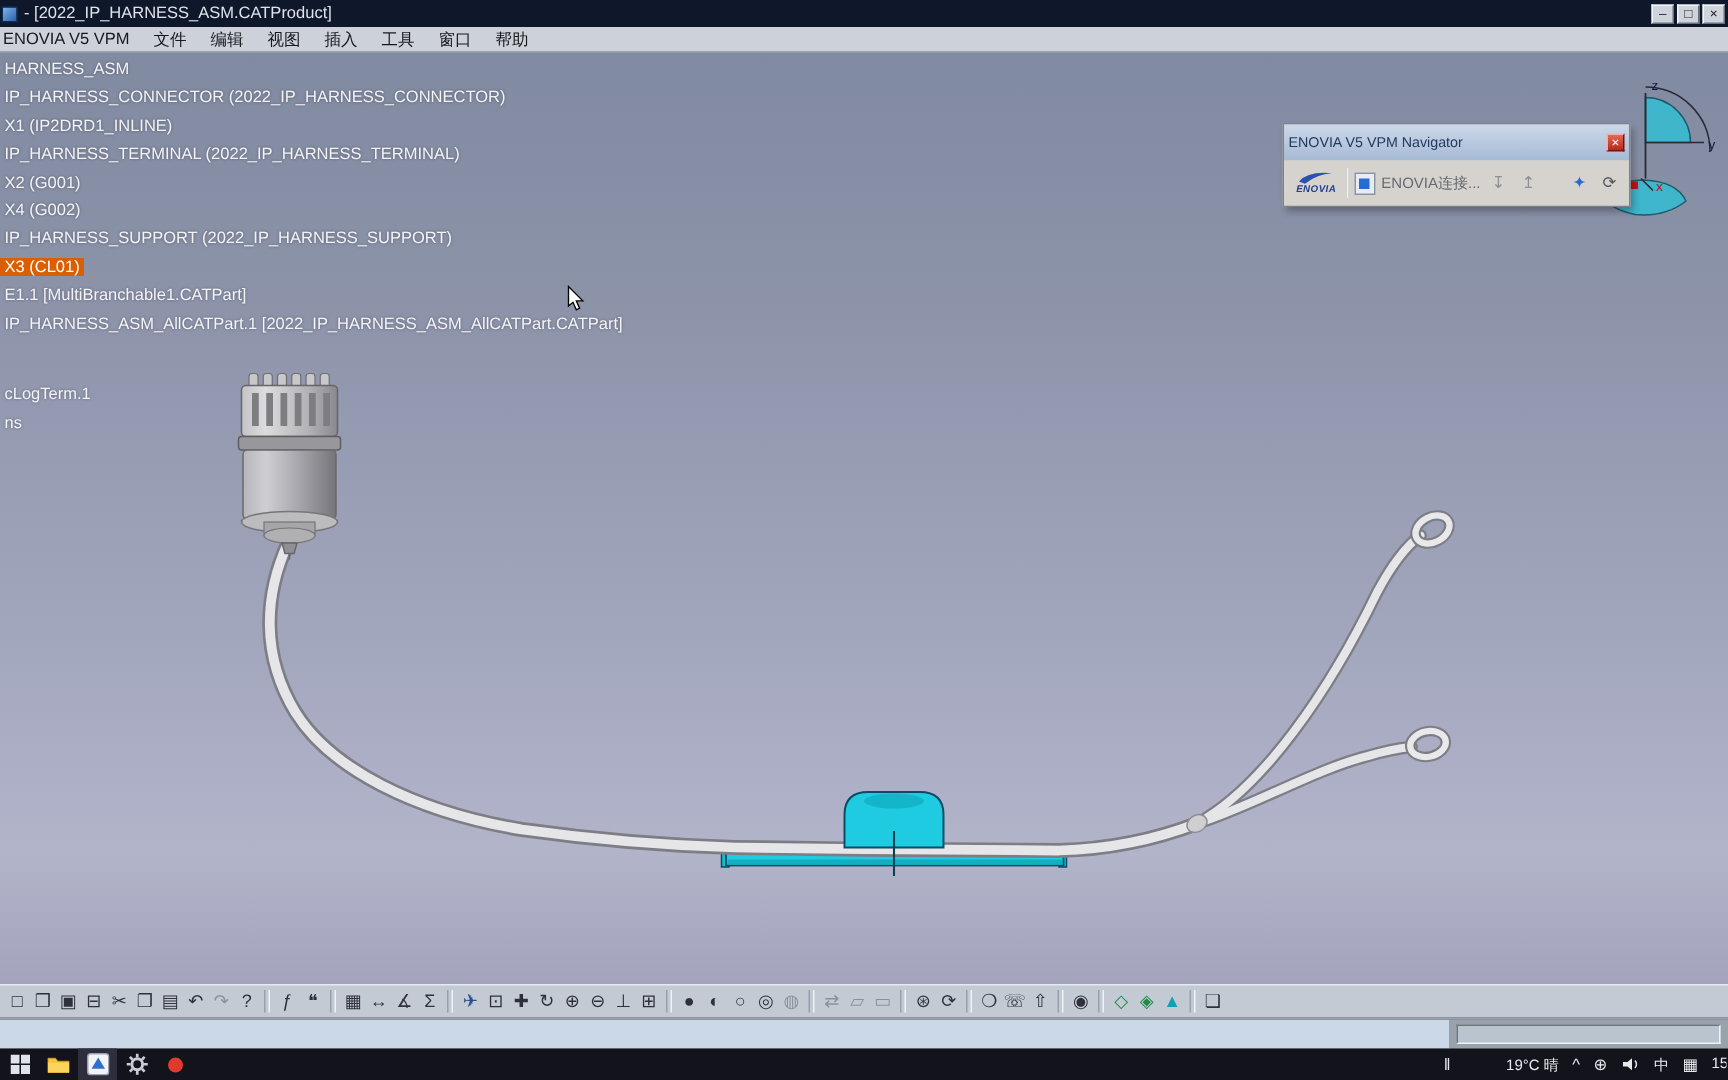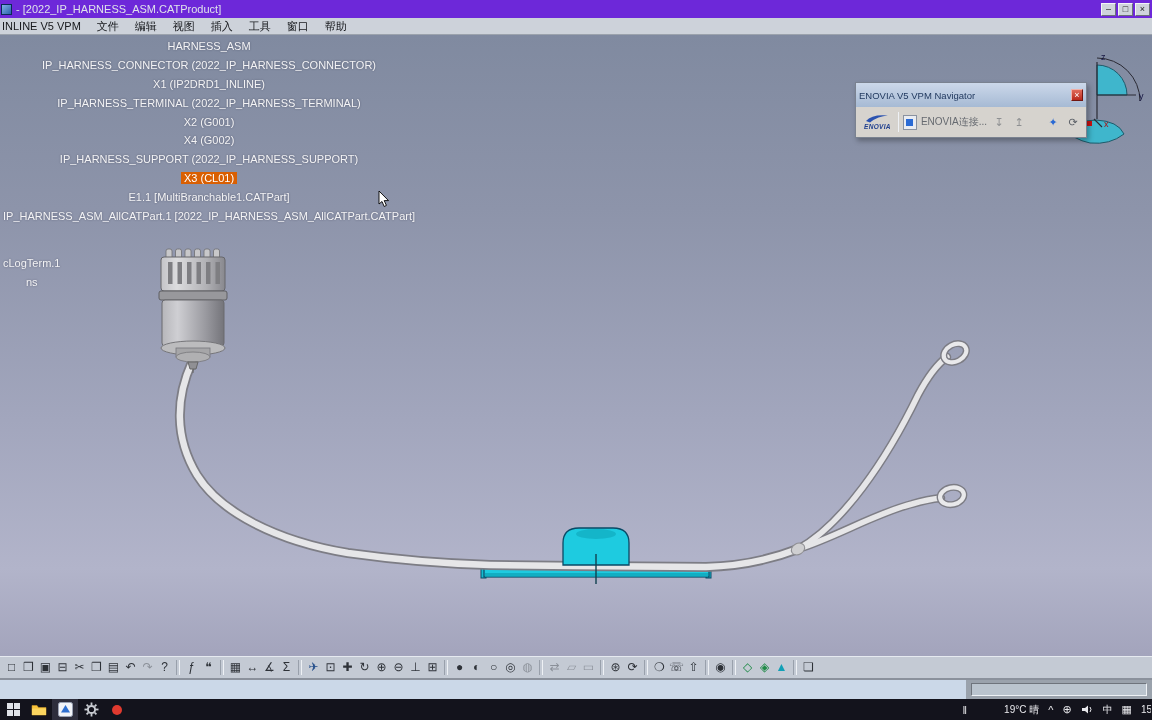--- a/index.html
+++ b/index.html
@@ -1,20 +1,20 @@
 <!DOCTYPE html>
 <html><head>
 <meta charset="utf-8">
 <style>
   html,body{margin:0;padding:0;background:#222;}
   *{box-sizing:border-box;font-family:"Liberation Sans", sans-serif;}
   .screen{position:relative;width:1152px;height:720px;overflow:hidden;background:#9aa0b6;}
 
   
-  .titlebar{position:absolute;top:0;left:0;right:0;height:18px;background:#6d28d9;color:#dfe2ea;
+  .titlebar{position:absolute;top:0;left:0;right:0;height:18px;background:#0f172a;color:#dfe2ea;
     font-size:11px;display:flex;align-items:center;}
   .doc-icon{width:11px;height:11px;margin:0 4px 0 1px;flex:0 0 auto;
     background:linear-gradient(135deg,#7fb2e8,#2a5faa);border:1px solid #0a2a55;}
   .title-text{flex:1;white-space:nowrap;overflow:hidden;}
   .win-controls{display:flex;gap:2px;margin-right:2px;}
   .win-btn{width:15px;height:13px;background:#cfd4dc;border:1px solid;
     border-color:#f2f5f8 #6a7078 #6a7078 #f2f5f8;font-size:9px;line-height:10px;
     text-align:center;color:#222;padding:0;}
 
   
@@ -23,21 +23,21 @@
   .menu-item{padding:0 8px;white-space:nowrap;}
   .menu-item:first-of-type{padding-left:2px;font-weight:normal;}
 
   
   .viewport{position:absolute;top:35px;left:0;width:1152px;height:621px;overflow:hidden;
     background:linear-gradient(180deg,#808aa0 0%,#8d94aa 28%,#a2a6bd 62%,#b2b4ca 86%,#a3a4bc 100%);}
   .vpsvg{position:absolute;top:0;left:0;}
 
   
   .tree{position:absolute;top:2px;left:0;color:#f4f4f6;font-size:11px;text-shadow:0 0 2px rgba(30,30,50,.45);}
-  .tree-item{height:18.8px;display:flex;align-items:center;white-space:nowrap;justify-content:center;}
+  .tree-item{height:18.8px;display:flex;align-items:center;white-space:nowrap;}
   .tree-item > span{padding:0 3px;}
   .tree-item[data-selected="true"] > span{background:#d95f02;color:#fff;text-shadow:none;}
   .tree-lower{position:absolute;top:219px;left:0;color:#f4f4f6;font-size:11px;text-shadow:0 0 2px rgba(30,30,50,.45);}
 
   
   .palette{position:absolute;left:855px;top:47px;width:232px;border:1px solid #7a8290;
     background:#d6d3ce;box-shadow:2px 3px 5px rgba(0,0,0,.3);}
   .palette-title{height:24px;background:linear-gradient(180deg,#ccd8ea,#a6bad4);display:flex;
     align-items:center;padding:0 3px;font-size:9.5px;color:#223a60;}
   .palette-title .ttl{flex:1;white-space:nowrap;overflow:hidden;}
@@ -97,21 +97,21 @@
     <span class="title-text">- [2022_IP_HARNESS_ASM.CATProduct]</span>
     <span class="win-controls">
       <button class="win-btn">–</button>
       <button class="win-btn">□</button>
       <button class="win-btn">×</button>
     </span>
   </div>
 
   <div class="menubar">
 
-      <span class="menu-item">INLINE V5 VPM</span>
+      <span class="menu-item">ENOVIA V5 VPM</span>
 
       <span class="menu-item">文件</span>
 
       <span class="menu-item">编辑</span>
 
       <span class="menu-item">视图</span>
 
       <span class="menu-item">插入</span>
 
       <span class="menu-item">工具</span>

